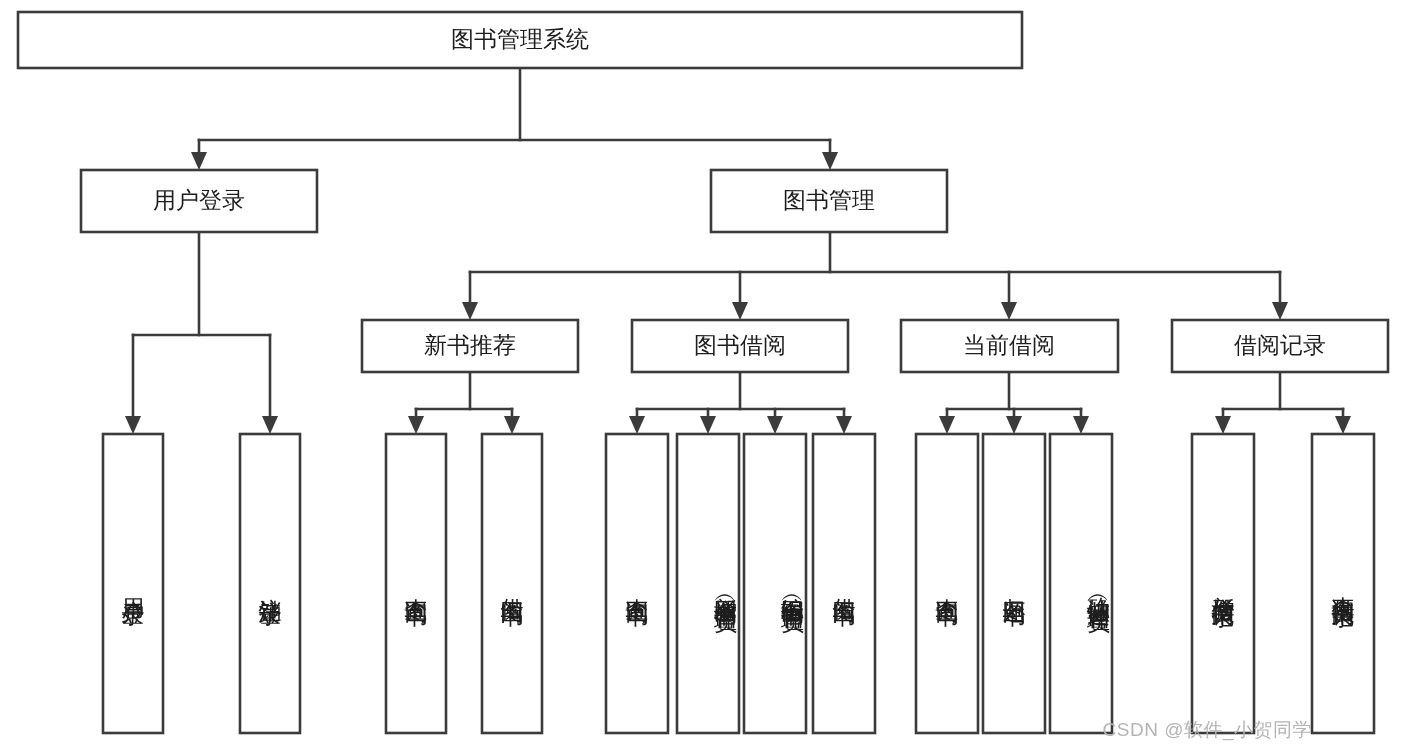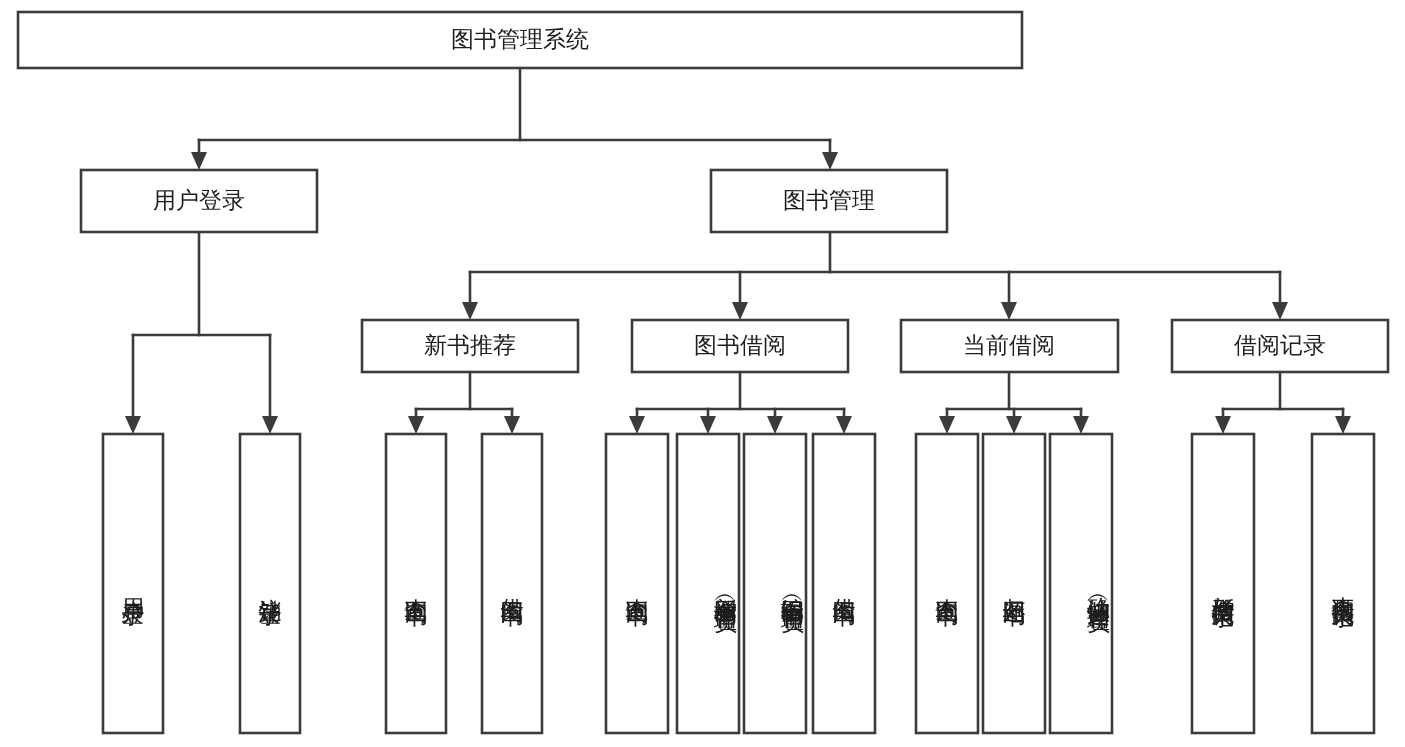--- a/index.html
+++ b/index.html
@@ -213,13 +213,14 @@
   <div class="node-label-v" style="left:606px;  top:434px; width:62px; height:299px;">查询图书</div>
   <div class="node-label-v" style="left:677px;  top:434px; width:62px; height:299px; align-items:flex-start; padding-top:8px; box-sizing:border-box;">新增图书（管理员）</div>
   <div class="node-label-v" style="left:744px;  top:434px; width:62px; height:299px; align-items:flex-start; padding-top:8px; box-sizing:border-box;">编辑图书（管理员）</div>
   <div class="node-label-v" style="left:813px;  top:434px; width:62px; height:299px;">借阅图书</div>
   <div class="node-label-v" style="left:916px;  top:434px; width:62px; height:299px;">查询图书</div>
   <div class="node-label-v" style="left:983px;  top:434px; width:62px; height:299px;">归还图书</div>
   <div class="node-label-v" style="left:1050px; top:434px; width:62px; height:299px; align-items:flex-start; padding-top:8px; box-sizing:border-box;">确认归还（管理员）</div>
   <div class="node-label-v" style="left:1192px; top:434px; width:62px; height:299px;">新增借阅记录</div>
   <div class="node-label-v" style="left:1312px; top:434px; width:62px; height:299px;">查询借阅记录</div>
 
+  <div class="watermark">CSDN @软件_小贺同学</div>
 </div>
 
 </body></html>

